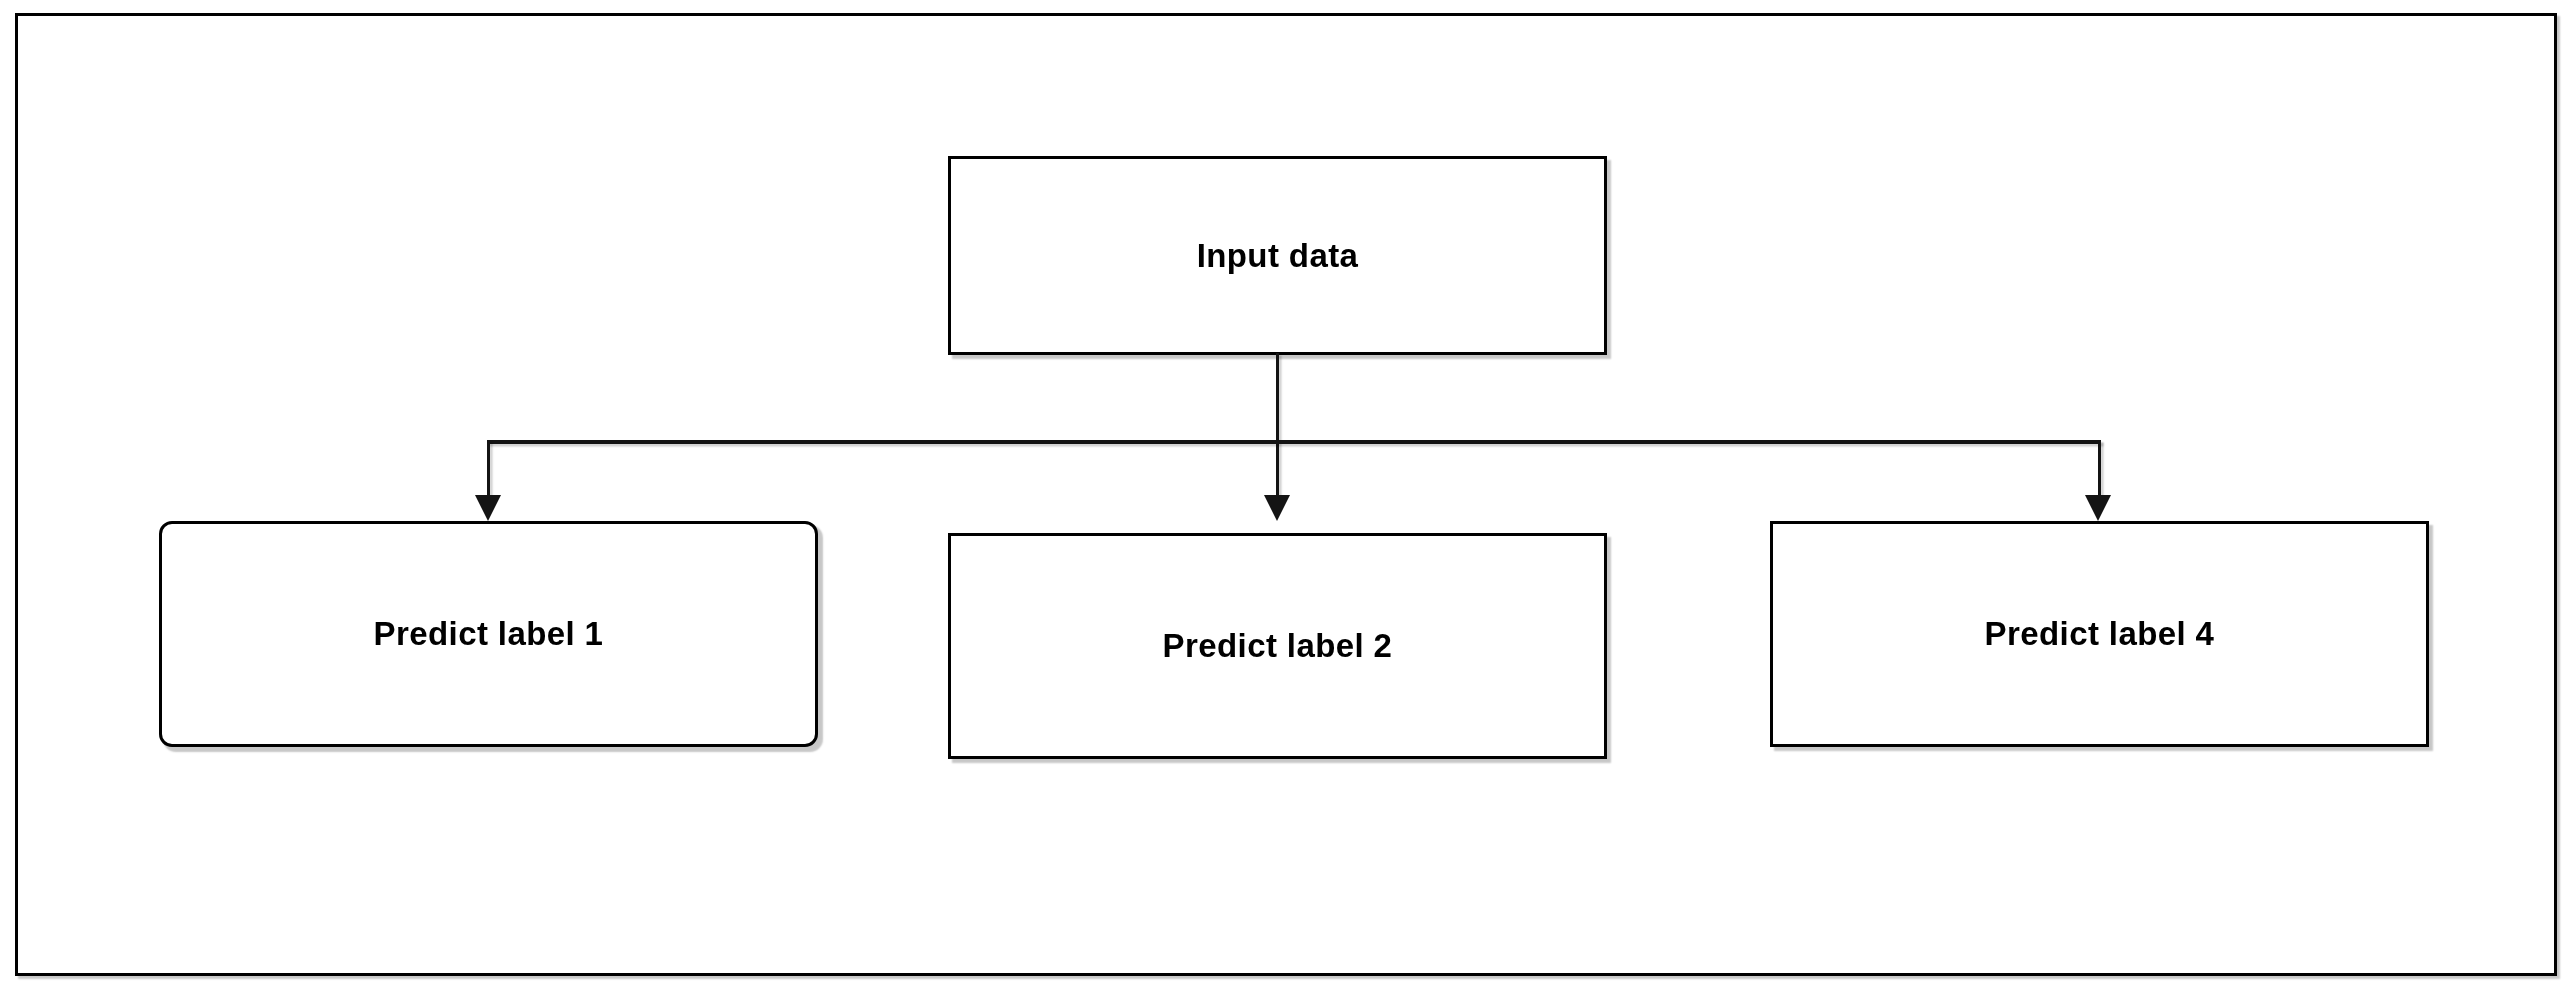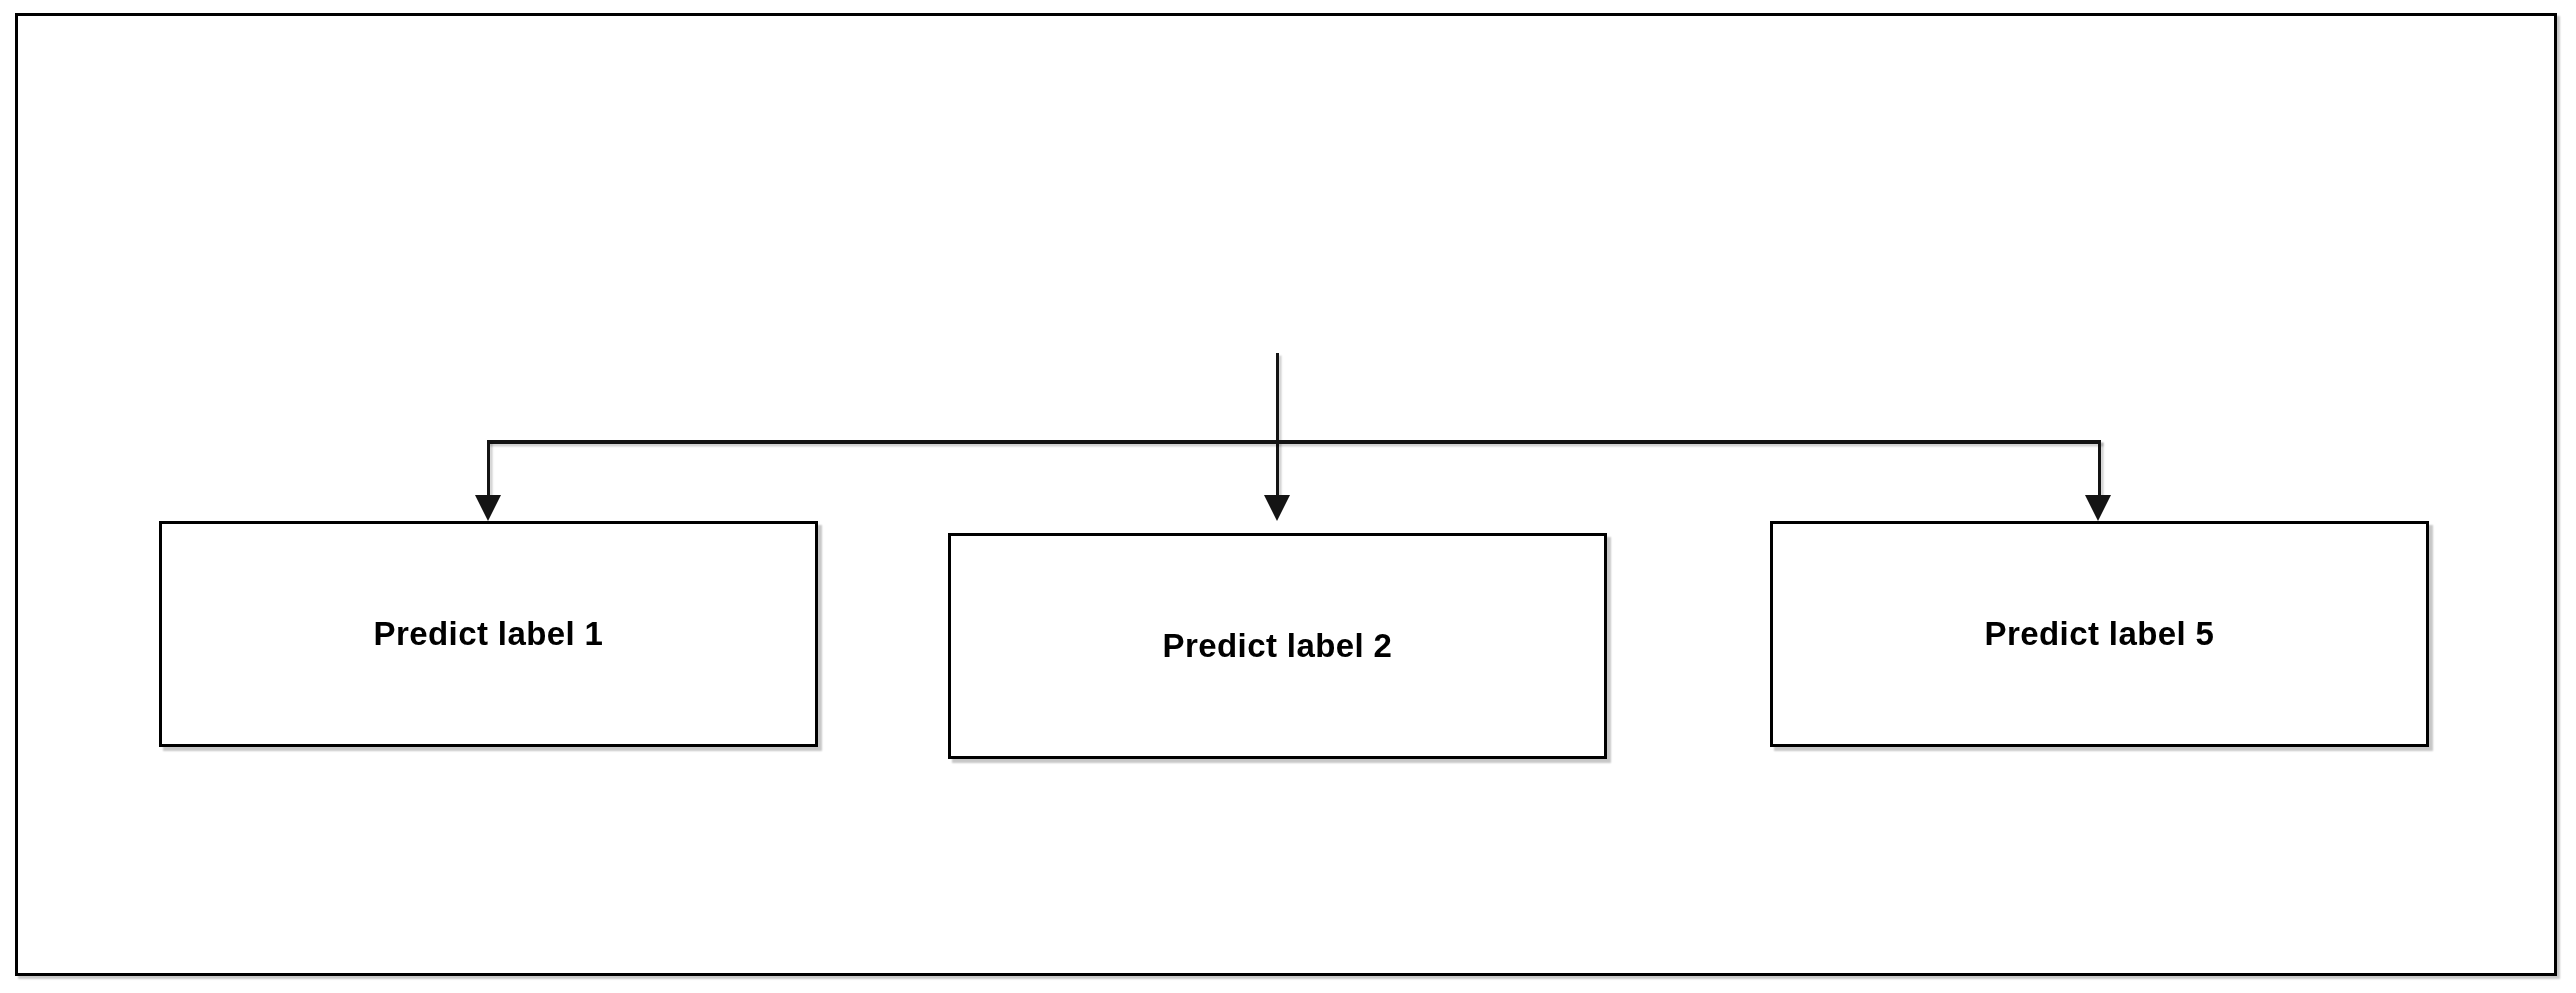--- a/index.html
+++ b/index.html
@@ -59,31 +59,34 @@
     border-top: 26.6px solid #141414;
   }
 </style>
 </head>
 <body>
 
 <div class="canvas">
 
   <div class="outer-border"></div>
 
+  <div class="node" style="left:948px; top:156px; width:659px; height:199px;">
+    <span class="node-label">Input data</span>
+  </div>
 
-  <div class="node" style="left:159px; top:521px; width:659px; height:226px;">
+  <div class="node" style="left:159px; top:521px; width:659px; height:226px;border-radius:13px;">
     <span class="node-label">Predict label 1</span>
   </div>
 
   <div class="node" style="left:948px; top:521px; width:659px; height:226px;margin-top:12px;">
     <span class="node-label">Predict label 2</span>
   </div>
 
   <div class="node" style="left:1770px; top:521px; width:659px; height:226px;">
-    <span class="node-label">Predict label 5</span>
+    <span class="node-label">Predict label 4</span>
   </div>
 
   <div class="edge v" style="left:1276px; top:353px; height:142px;"></div>
 
   <div class="edge h" style="left:487px; top:440px; width:1614px;"></div>
 
   <div class="edge v" style="left:487px; top:440px; height:56px;"></div>
 
   <div class="edge v" style="left:2098px; top:440px; height:56px;"></div>
 

